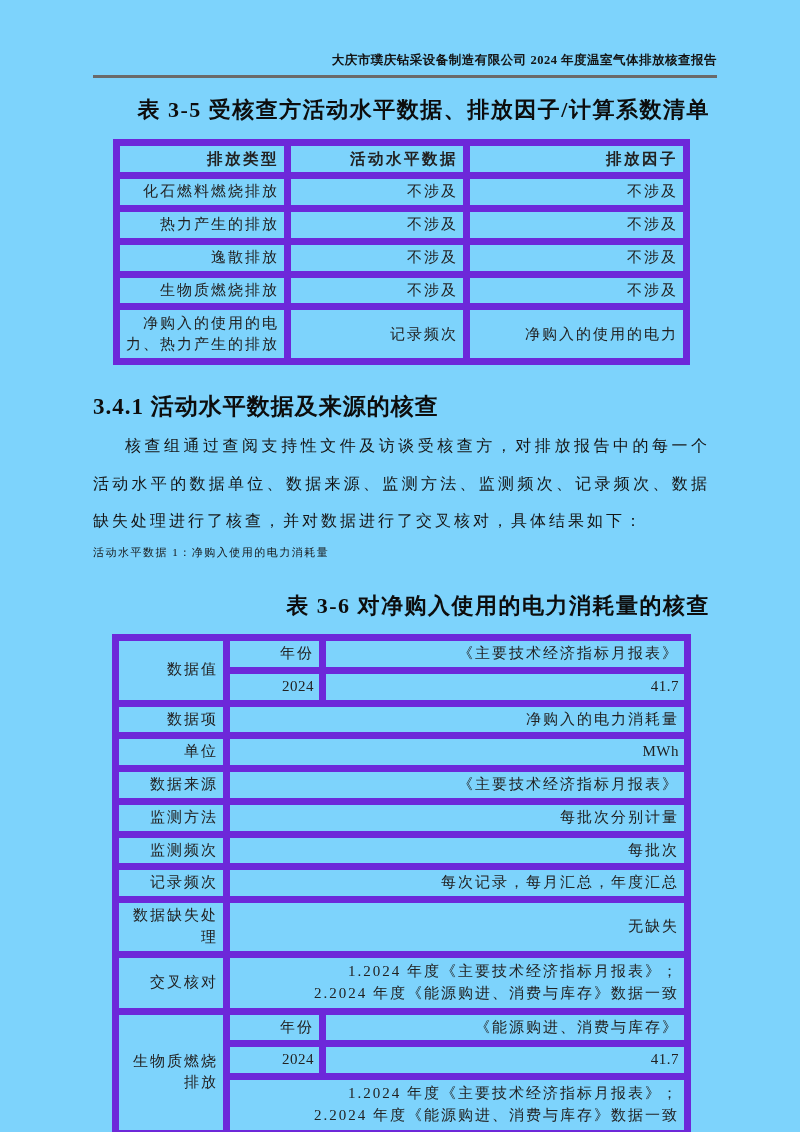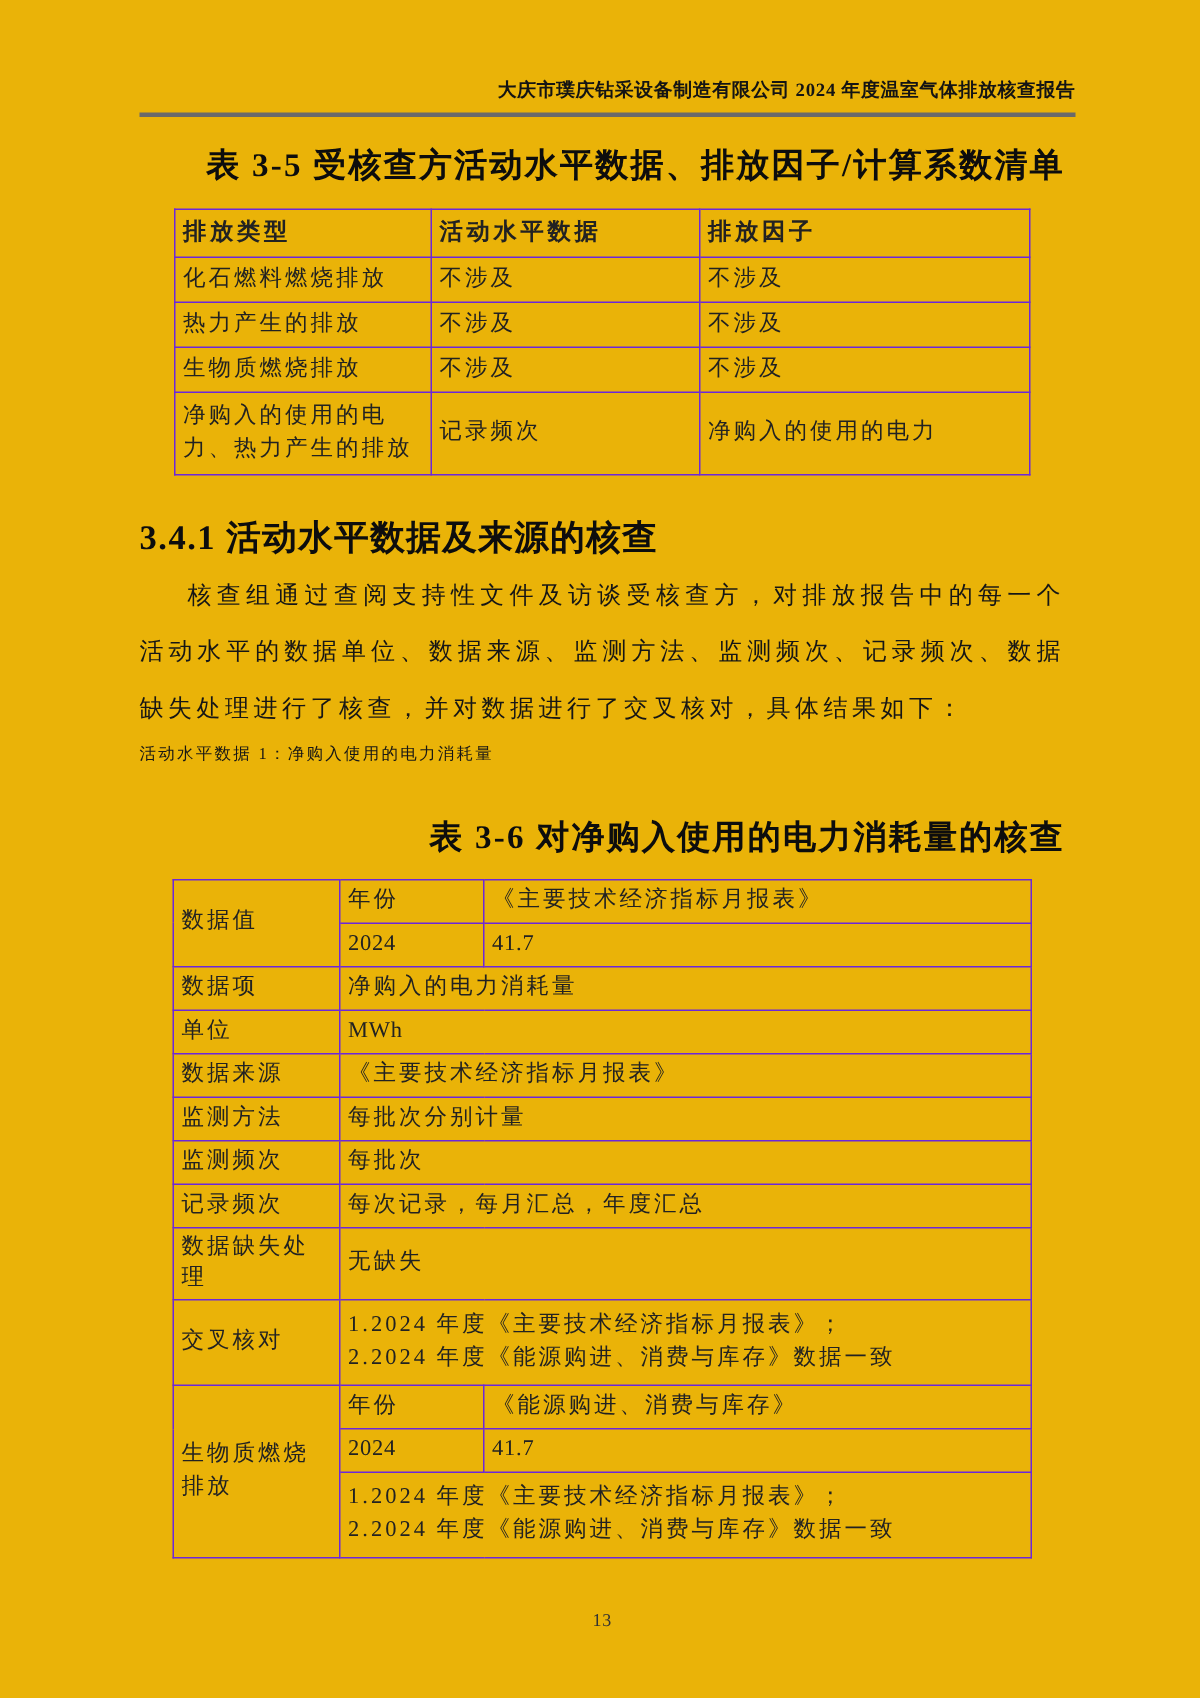--- a/index.html
+++ b/index.html
@@ -6,21 +6,21 @@
   html, body { background: #ffffff; }
   body {
     font-family: "Liberation Serif", "DejaVu Serif", serif;
     color: #1a1a1a;
   }
   .page {
     position: relative;
     width: 800px;
     height: 1132px;
     margin: 0 auto;
-    background: #eab308;
+    background: #7dd3fc;
     padding: 52px 90px 0 93px;
     overflow: hidden;
   }
   
   .running-header {
     width: 624px;
     text-align: right;
     font-size: 12.5px;
     font-weight: bold;
     letter-spacing: 0.5px;
@@ -40,22 +40,22 @@
   .caption-36 { margin: 26px 0 13px 0; }
   
   table {
     border-collapse: collapse;
     table-layout: fixed;
     margin: 0 auto;
     font-size: 15px;
     color: #222222;
   }
   td, th {
-    border: 1px solid #6d28d9;
-    text-align: left;
+    border: 7px solid #6d28d9;
+    text-align: right;
     vertical-align: middle;
     letter-spacing: 2px;
     line-height: 1.45;
     padding: 2px 5px;
     font-weight: normal;
   }
   .t35 { width: 570px; }
   .t35 th { font-weight: bold; letter-spacing: 2.5px; height: 32px; font-size: 15.5px; }
   .t35 td { height: 30px; }
   .t35 tr.tall td { height: 55px; }
@@ -124,20 +124,25 @@
         <td>化石燃料燃烧排放</td>
         <td>不涉及</td>
         <td>不涉及</td>
       </tr>
       <tr>
         <td>热力产生的排放</td>
         <td>不涉及</td>
         <td>不涉及</td>
       </tr>
       <tr>
+        <td>逸散排放</td>
+        <td>不涉及</td>
+        <td>不涉及</td>
+      </tr>
+      <tr>
         <td>生物质燃烧排放</td>
         <td>不涉及</td>
         <td>不涉及</td>
       </tr>
       <tr class="tall">
         <td>净购入的使用的电力、热力产生的排放</td>
         <td>记录频次</td>
         <td>净购入的使用的电力</td>
       </tr>
     </tbody>

